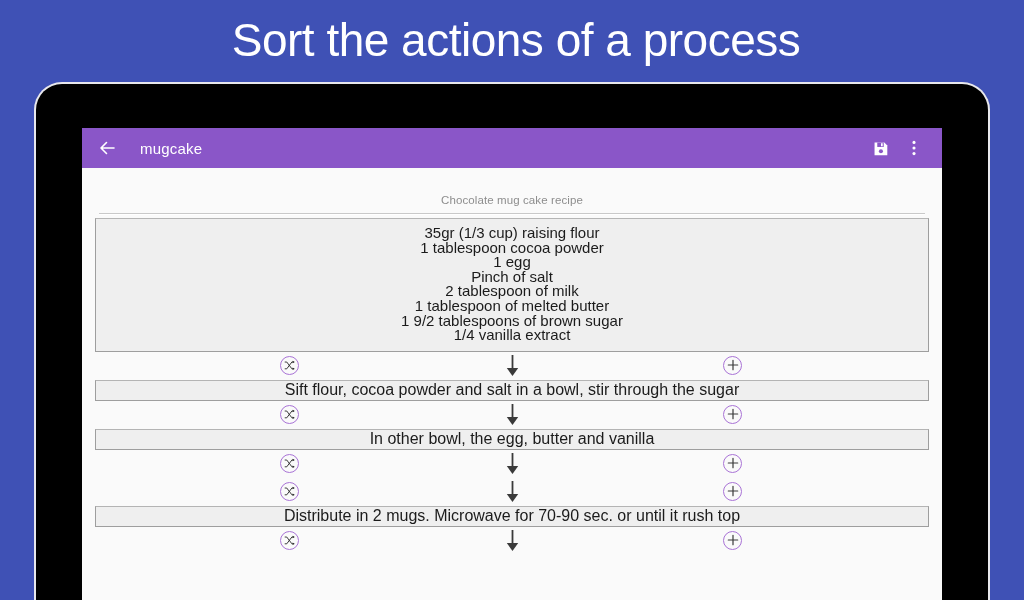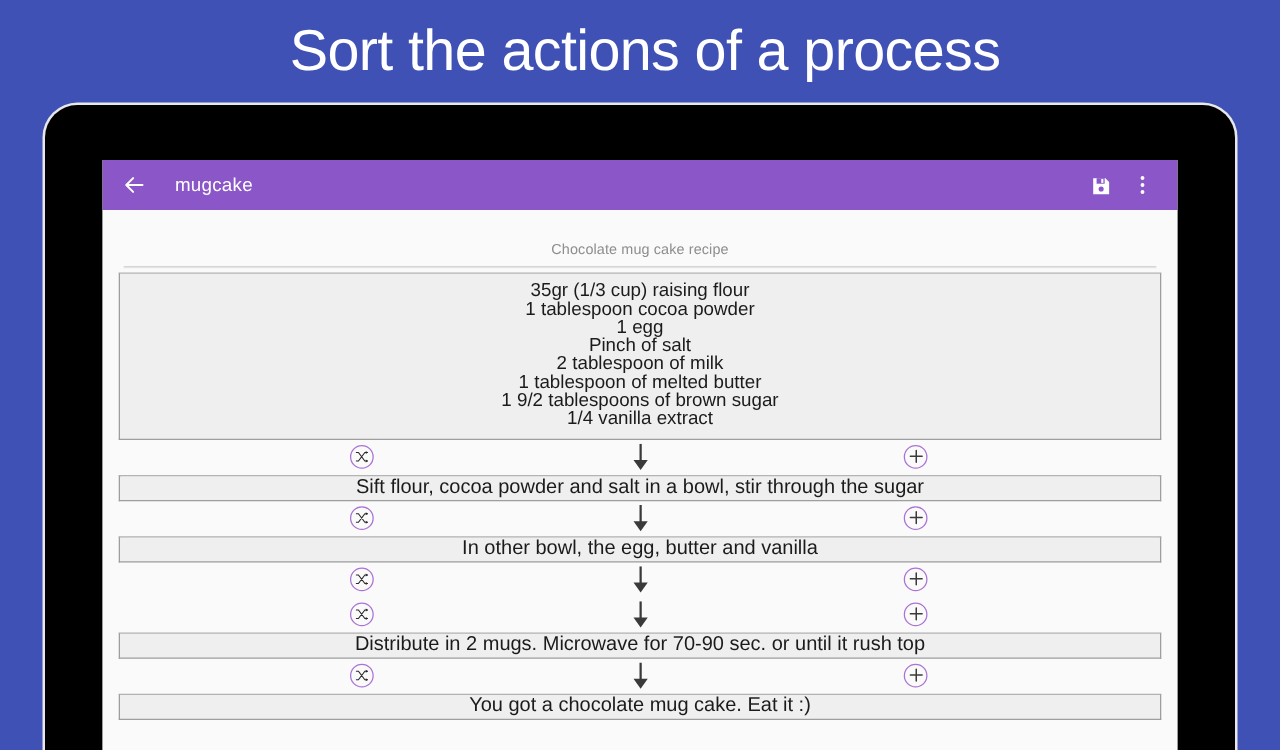--- a/index.html
+++ b/index.html
@@ -340,19 +340,16 @@
             <path d="M0.8 13 L12.2 13 L6.5 21 Z" fill="#3a3a3a"></path>
           </svg>
         </div>
         <div class="circle-btn plus">
           <svg width="12" height="12" viewBox="0 0 12 12" aria-hidden="true">
             <path d="M6 1.3 V10.7 M1.3 6 H10.7" stroke="#3a3a3a" stroke-width="1.2" stroke-linecap="round"></path>
           </svg>
         </div>
       </div>
 
-      <div class="step-box">
-        <span class="step-text">You got a chocolate mug cake. Eat it :)</span>
-      </div>
 
     </div>
   </div>
 </div>
 
 </body></html>

